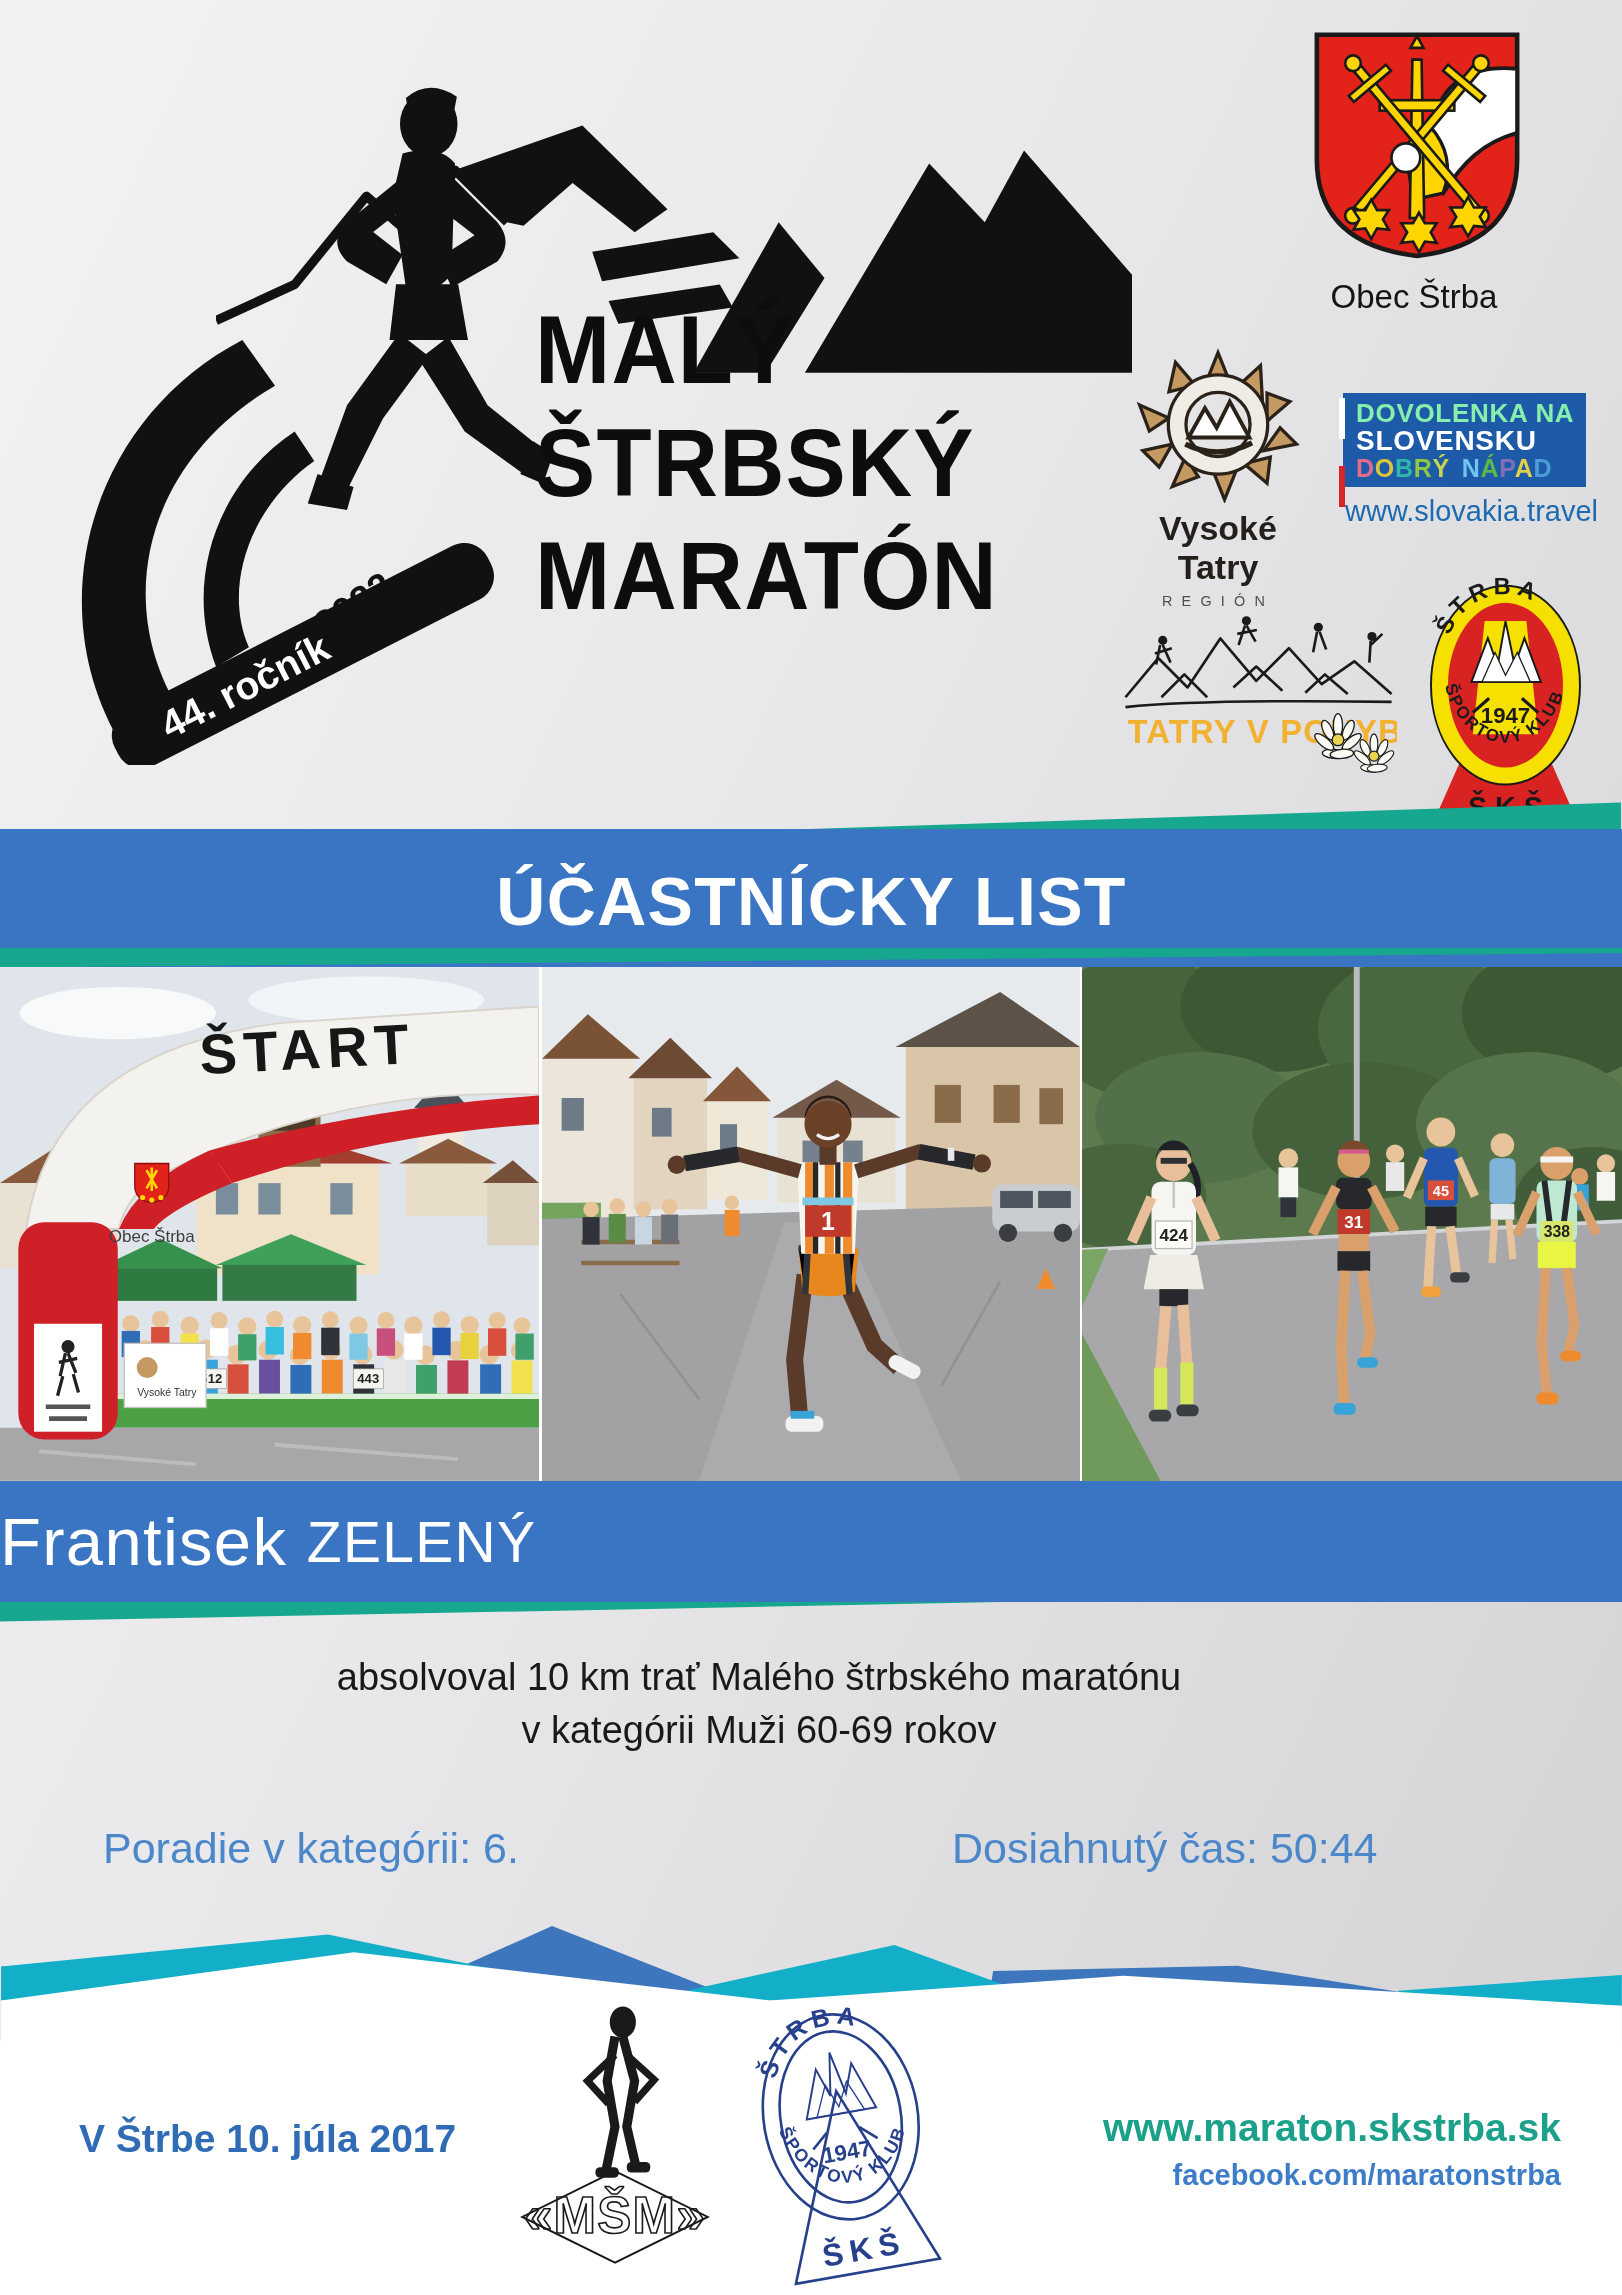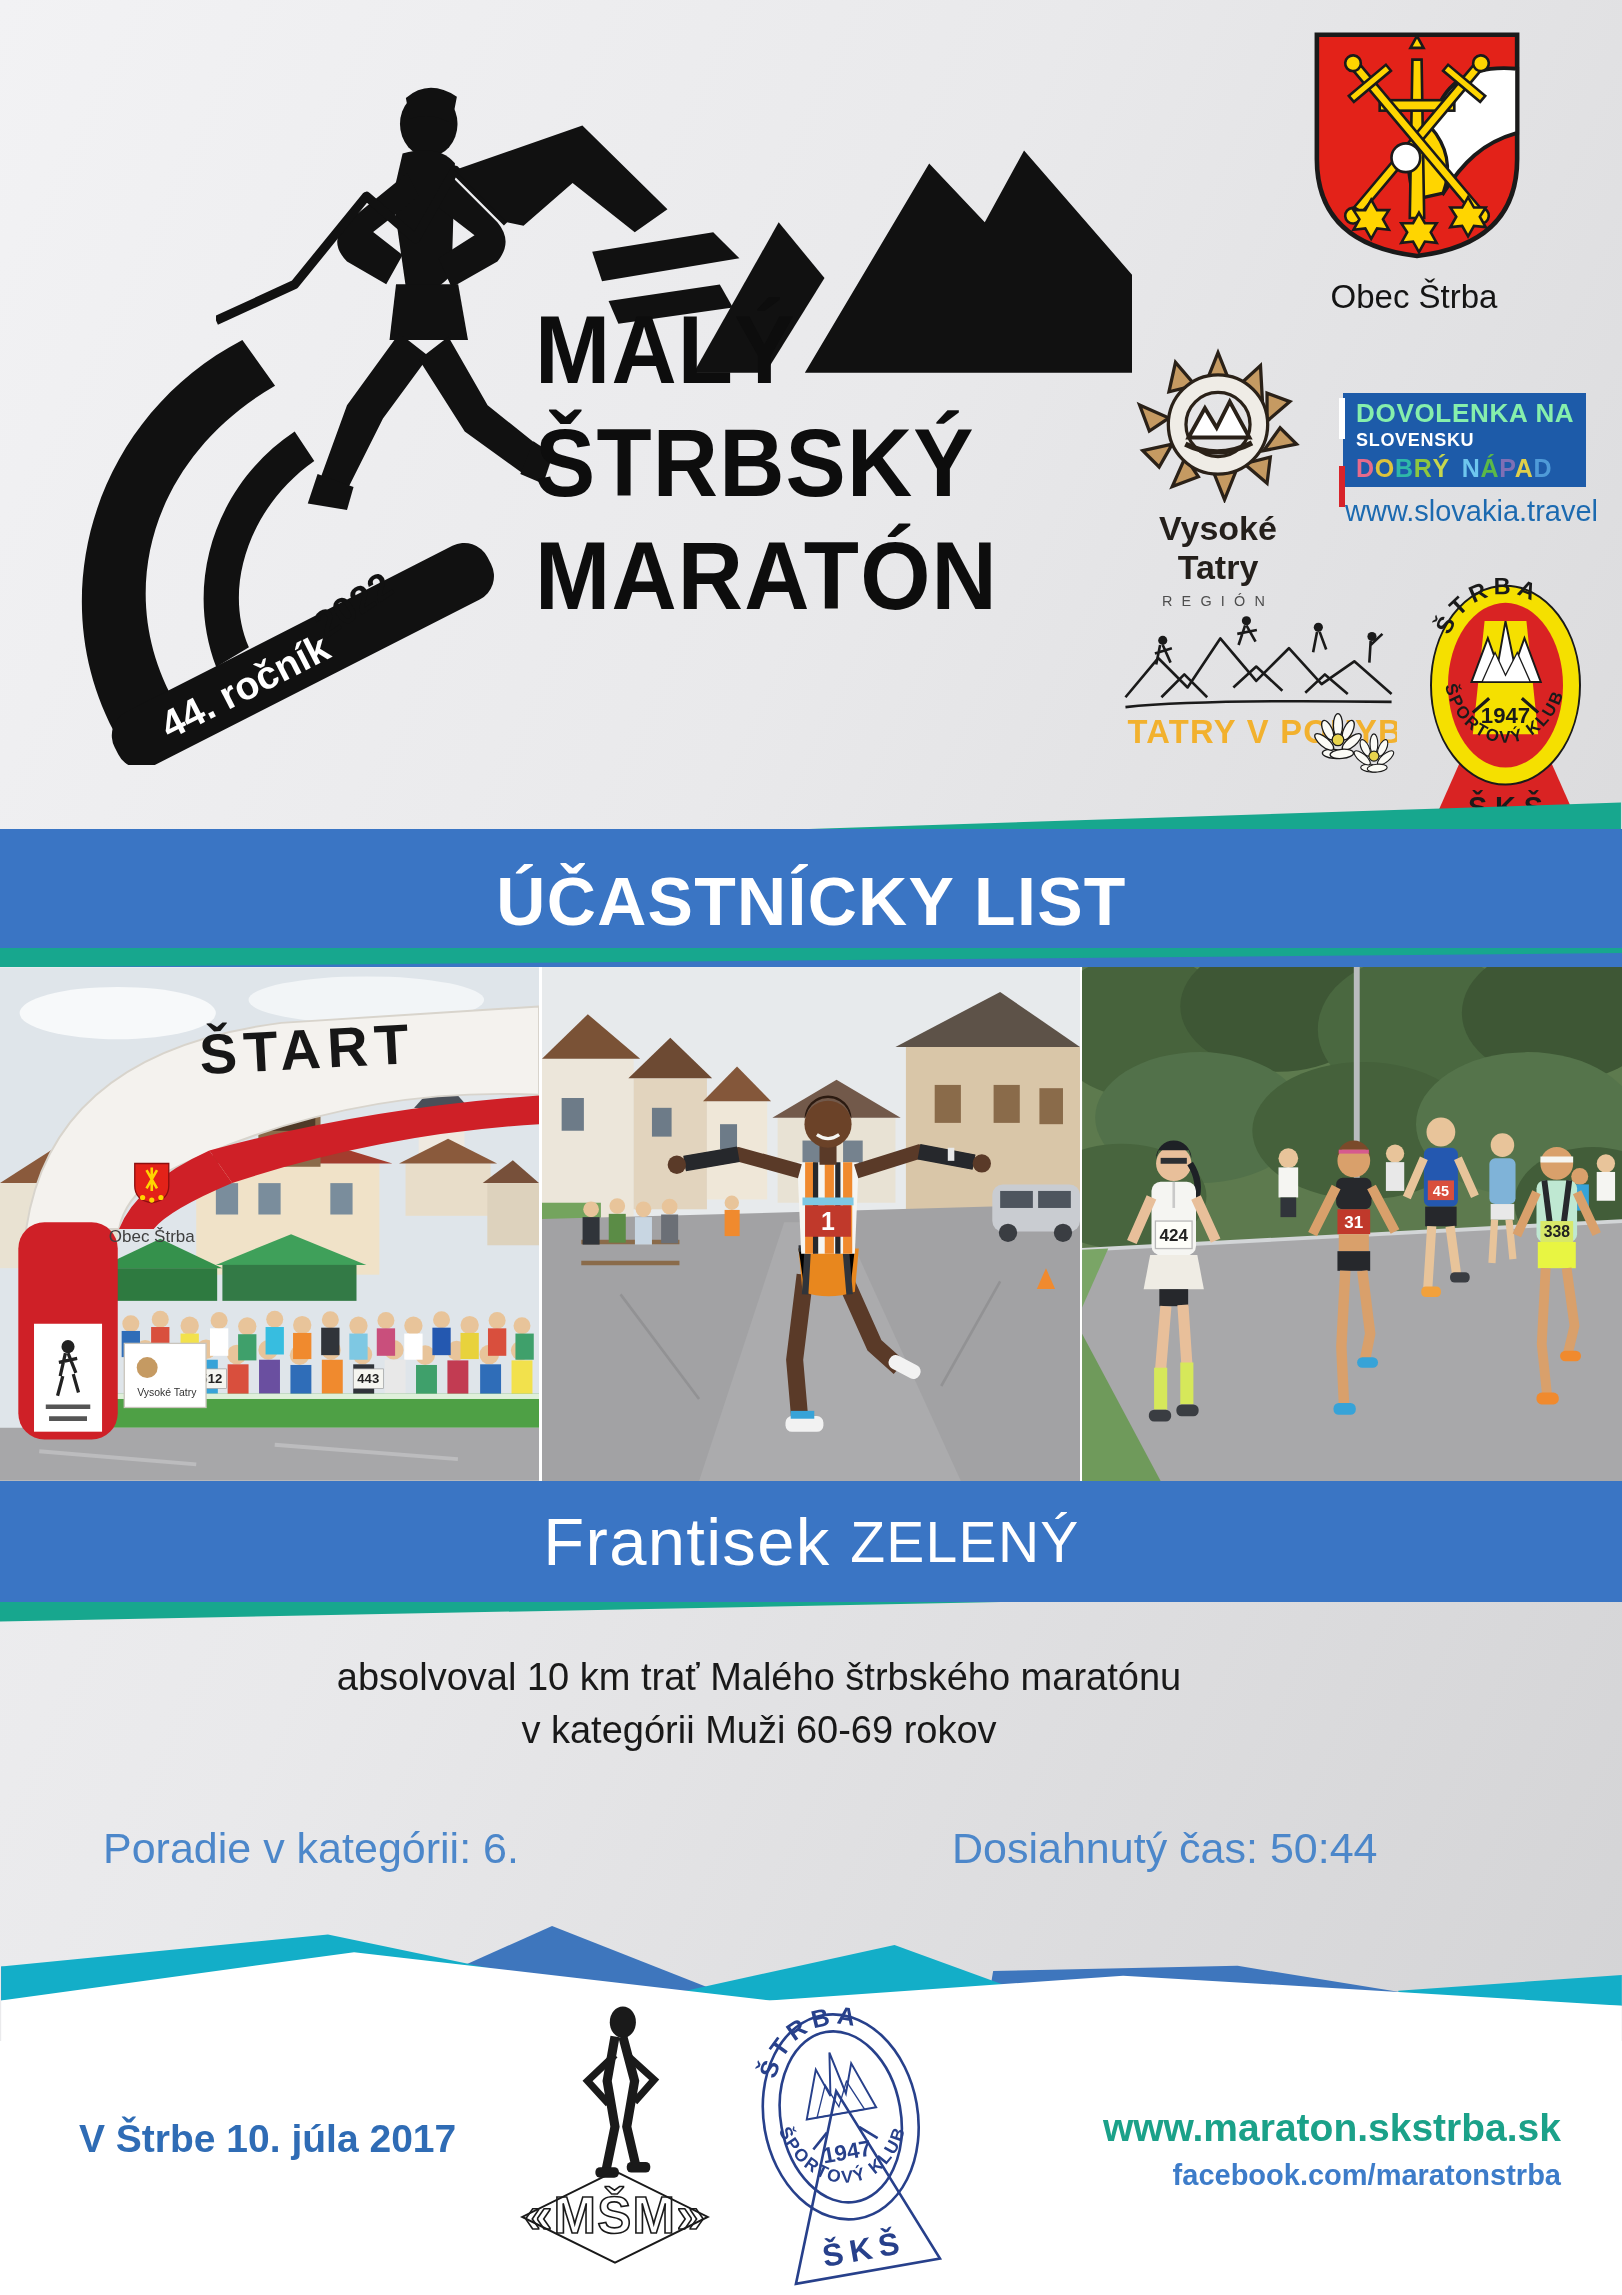--- a/index.html
+++ b/index.html
@@ -11,34 +11,34 @@
   .title{left:535px;top:293px;font-weight:800;font-size:96px;line-height:113px;
          letter-spacing:1.3px;color:#0d0d0d;transform:scaleX(.94);transform-origin:left top;}
   .obec-label{left:1283px;top:278px;width:262px;text-align:center;font-size:33px;color:#141414;}
   
   .vt-wrap{left:1120px;top:346px;width:196px;text-align:center;}
   .vt-name{font-size:34px;font-weight:700;color:#241f1b;margin-top:3.9px;}
   .vt-sub{font-size:14.4px;letter-spacing:9.2px;color:#4e4e4e;margin-top:6.5px;}
   .dovolenka{left:1343px;top:393px;width:243px;height:94px;background:#1d5ba9;
              padding:6.5px 0 0 13px;box-sizing:border-box;line-height:27.5px;}
   .dov1{font-size:26px;font-weight:700;color:#86efac;letter-spacing:0.7px;}
-  .dov2{font-size:18px;font-weight:700;color:#ffffff;letter-spacing:0.7px;}
+  .dov2{font-size:28px;font-weight:700;color:#ffffff;letter-spacing:0.7px;}
   .dov3{font-size:25px;font-weight:700;letter-spacing:0.7px;}
   .flagbar{width:5.9px;height:41px;}
   .slov-url{left:1345px;top:495px;width:243px;font-size:29px;font-weight:500;color:#1c6ab0;}
   
   .band-blue{left:0;top:829px;width:1623px;height:144px;background:#3a75c4;
              display:flex;align-items:center;justify-content:center;}
   .band-blue .t1{color:#fff;font-size:68px;font-weight:800;letter-spacing:1.3px;}
   .band-blue .t2{color:#fff;font-size:68px;font-weight:300;margin-left:17px;letter-spacing:1.3px;}
   .teal-under{left:0;top:948px;width:1623px;height:19.6px;background:#17a78e;
               clip-path:polygon(0 0,100% 0,100% 26%,0 100%);}
   .photo-strip-bg{left:0;top:967px;width:1623px;height:514px;background:#ffffff;}
   .band-name{left:0;top:1481px;width:1623px;height:121px;background:#3a75c4;
-             display:flex;align-items:center;justify-content:center;color:#fff;}
+             display:flex;align-items:center;justify-content:flex-start;color:#fff;}
   .band-name .fn{font-size:67px;font-weight:400;letter-spacing:1.3px;}
   .band-name .ln{font-size:57px;font-weight:400;letter-spacing:1.3px;margin-left:19.6px;}
   .teal-under2{left:0;top:1602px;width:1001px;height:19.6px;background:#17a78e;
                clip-path:polygon(0 0,100% 0,0 100%);}
   
   .res1{left:0;top:1656px;width:1518px;text-align:center;font-size:38px;color:#191919;font-weight:500;}
   .res2{left:0;top:1709px;width:1518px;text-align:center;font-size:38px;color:#191919;font-weight:500;}
   .rank{left:103px;top:1824px;font-size:43px;font-weight:500;color:#4c87ca;}
   .time{left:952px;top:1824px;font-size:43px;font-weight:500;color:#4c87ca;}
   

